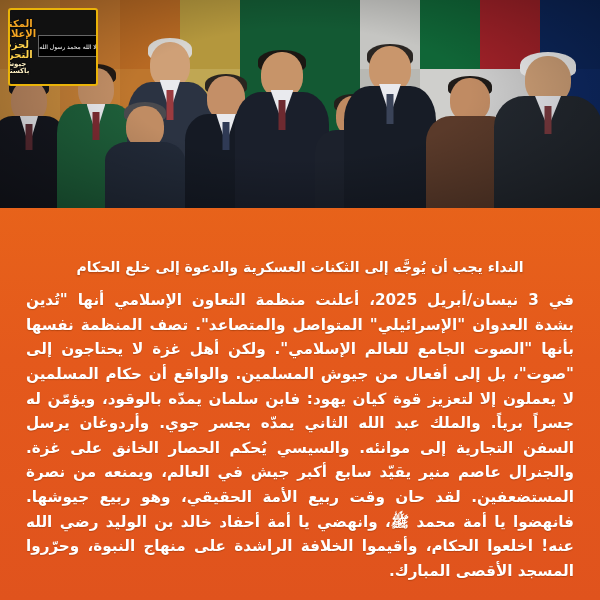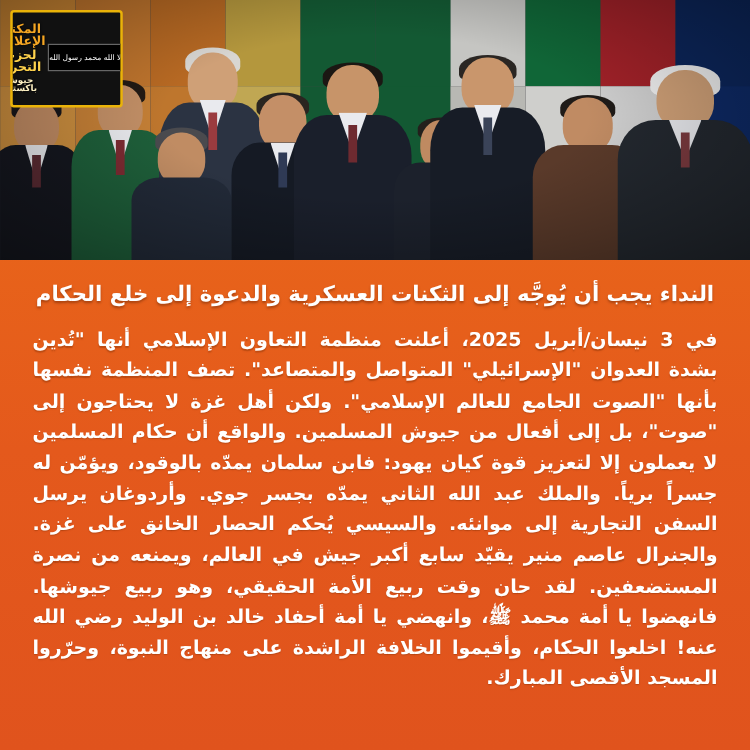--- a/index.html
+++ b/index.html
@@ -153,24 +153,25 @@
     padding: 0 2px;
   }
   .logo-text .l2 { color: #ffd34d; }
   .logo-text .l3 { color: #fff2c4; font-size: 7px; }
 
   
   .headline {
     padding: 16px 26px 6px 26px;
     text-align: center;
     color: #ffffff;
-    font-size: 17px;
+    font-size: 14px;
     font-weight: bold;
     line-height: 1.5;
     text-shadow: 0 1px 2px rgba(90,30,0,0.45);
+    margin-top: 33px;
   }
 
   
   .bodytext {
     padding: 4px 26px 14px 26px;
     color: #ffffff;
     font-size: 15.2px;
     line-height: 1.62;
     text-align: justify;
     text-justify: inter-word;

